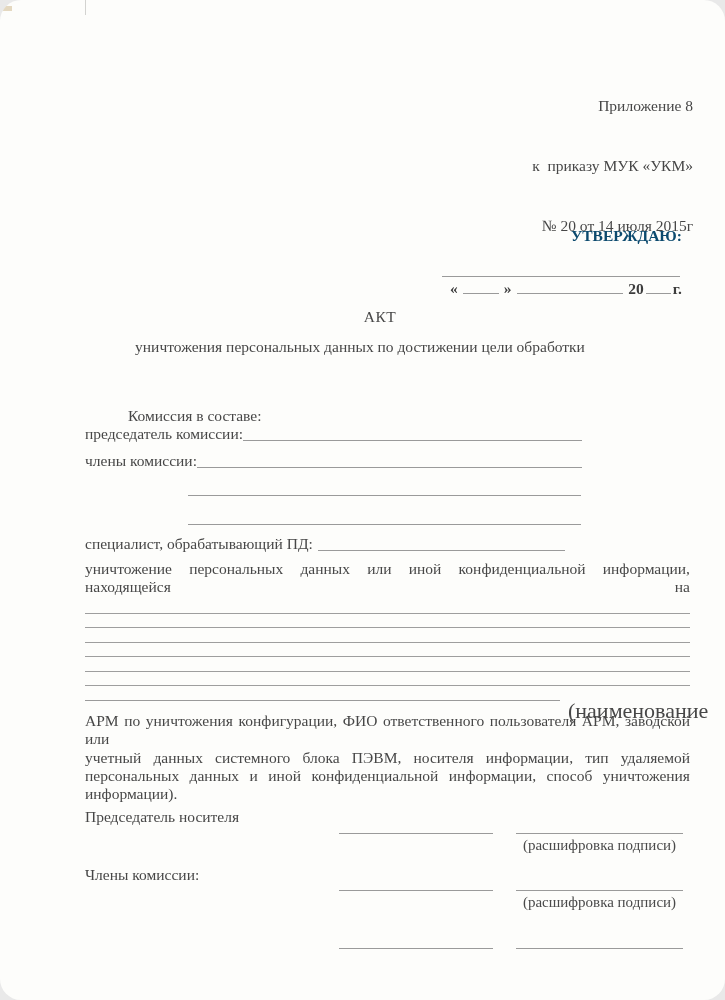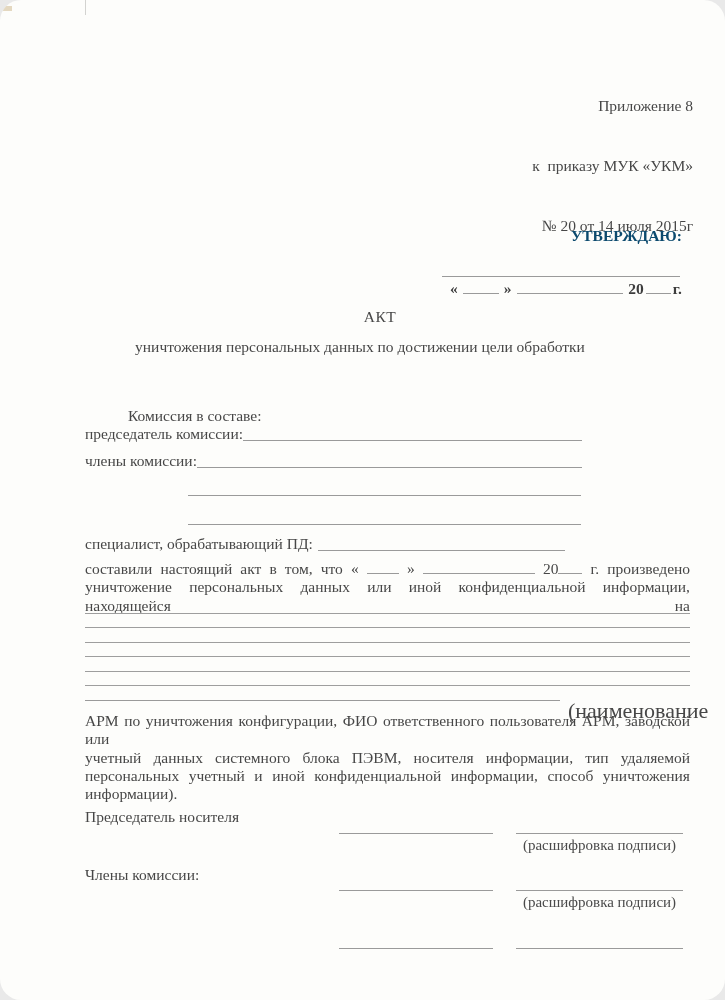--- a/index.html
+++ b/index.html
@@ -76,48 +76,38 @@
   </div>
   <div class="abs rule" style="left:188px;top:482px;width:393px;height:13px;"></div>
   <div class="abs rule" style="left:188px;top:511px;width:393px;height:13px;"></div>
 
   <div class="abs frow" style="top:535px;left:85px;width:480px;">
     <span class="lbl">специалист, обрабатывающий ПД:</span>
     <span class="fill" style="margin-left:5px;"></span>
   </div>
 
   <div class="abs para" style="top:560px;left:85px;width:605px;">
-    <div class="jline">
-      <span>составили настоящий акт в том, что</span>
-      <span>«</span>
-      <span class="u" style="width:32px;"></span>
-      <span>»</span>
-      <span class="u" style="width:112px;"></span>
-      <span><span>20</span><span class="u" style="width:24px;"></span></span>
-      <span>г.</span>
-      <span>произведено</span>
-    </div>
     <div class="jline">уничтожение персональных данных или иной конфиденциальной информации, находящейся на</div>
   </div>
 
   <div class="abs rlines" style="top:599px;left:85px;width:605px;">
     <div class="rl"></div>
     <div class="rl"></div>
     <div class="rl"></div>
     <div class="rl"></div>
     <div class="rl"></div>
     <div class="rl"></div>
   </div>
   <div class="abs rule" style="left:85px;top:686px;width:475px;height:14px;"></div>
   <div class="abs" style="left:568px;top:698px;font-size:22px;">(наименование</div>
 
   <div class="abs para" style="top:712px;left:85px;width:605px;">
     <div class="jline">АРМ по уничтожения конфигурации, ФИО ответственного пользователя АРМ, заводской или</div>
     <div class="jline">учетный данных системного блока ПЭВМ, носителя информации, тип удаляемой</div>
-    <div class="jline">персональных учетный и иной конфиденциальной информации, способ уничтожения</div>
+    <div class="jline">персональных данных и иной конфиденциальной информации, способ уничтожения</div>
     <div>информации).</div>
   </div>
 
   <div class="abs" style="top:808px;left:85px;">Председатель носителя</div>
 
   <div class="abs rule" style="left:339px;top:819px;width:154px;height:14px;"></div>
   <div class="abs rule" style="left:516px;top:819px;width:167px;height:14px;"></div>
   <div class="abs center caption" style="left:516px;top:837px;width:167px;">(расшифровка подписи)</div>
 
   <div class="abs" style="top:866px;left:85px;">Члены комиссии:</div>

